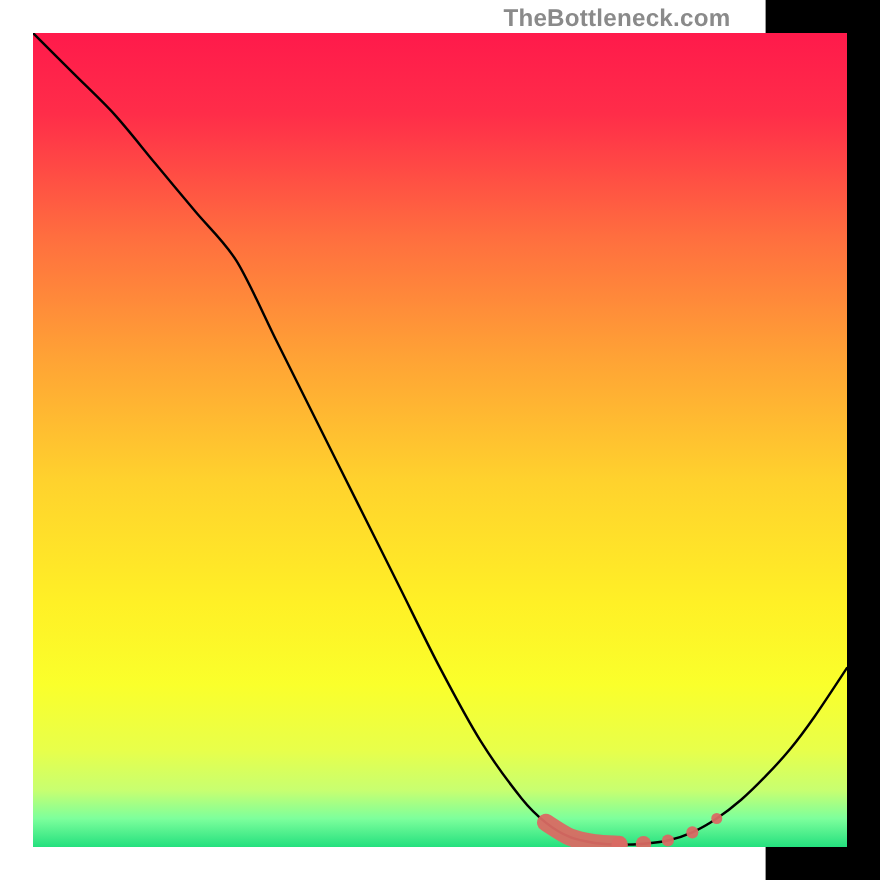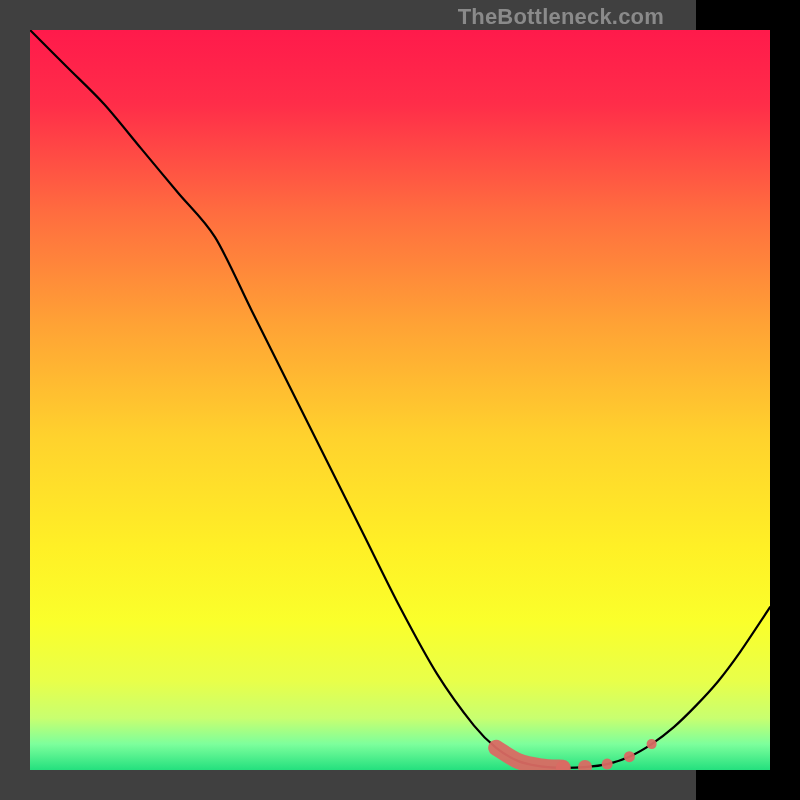--- a/index.html
+++ b/index.html
@@ -7,21 +7,21 @@
     padding: 0;
     width: 800px;
     height: 800px;
     background: #000;
     overflow: hidden;
   }
   .outer {
     position: relative;
     width: 696px;
     height: 800px;
-    background: #404040;
+    background: #ffffff;
   }
   .plot {
     position: absolute;
     left: 30px;
     top: 30px;
     width: 740px;
     height: 740px;
     overflow: hidden;
   }
   .watermark {

